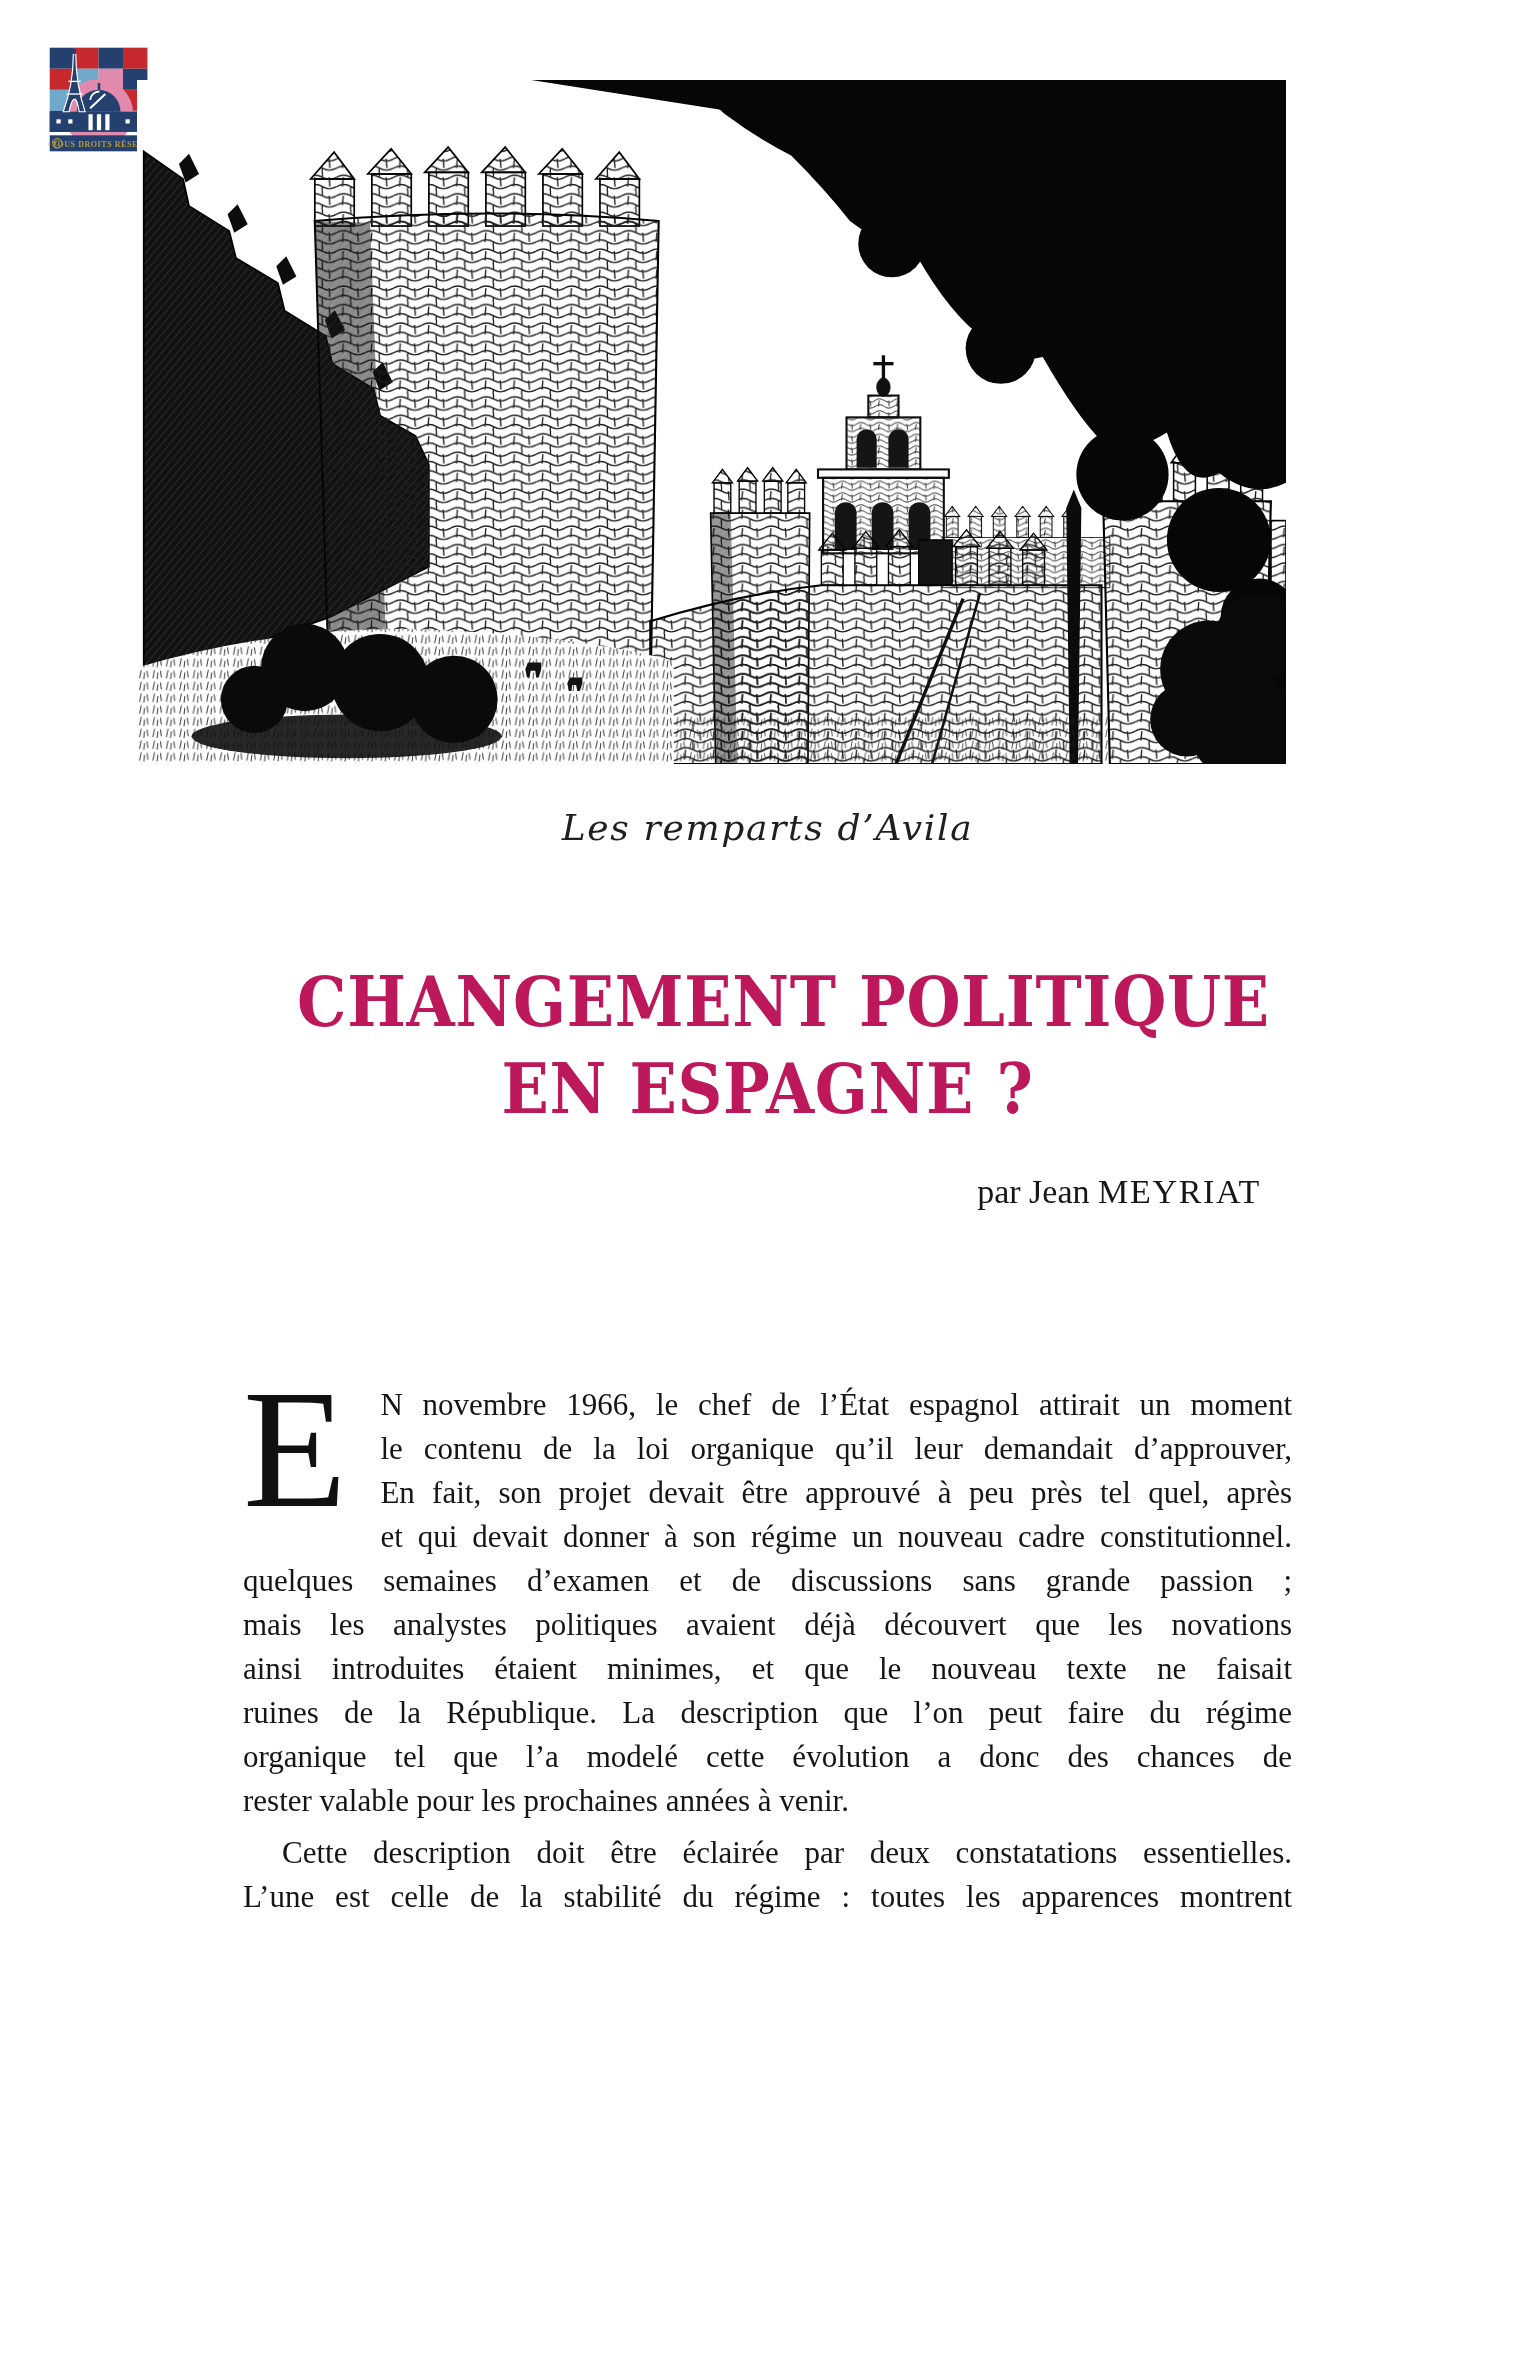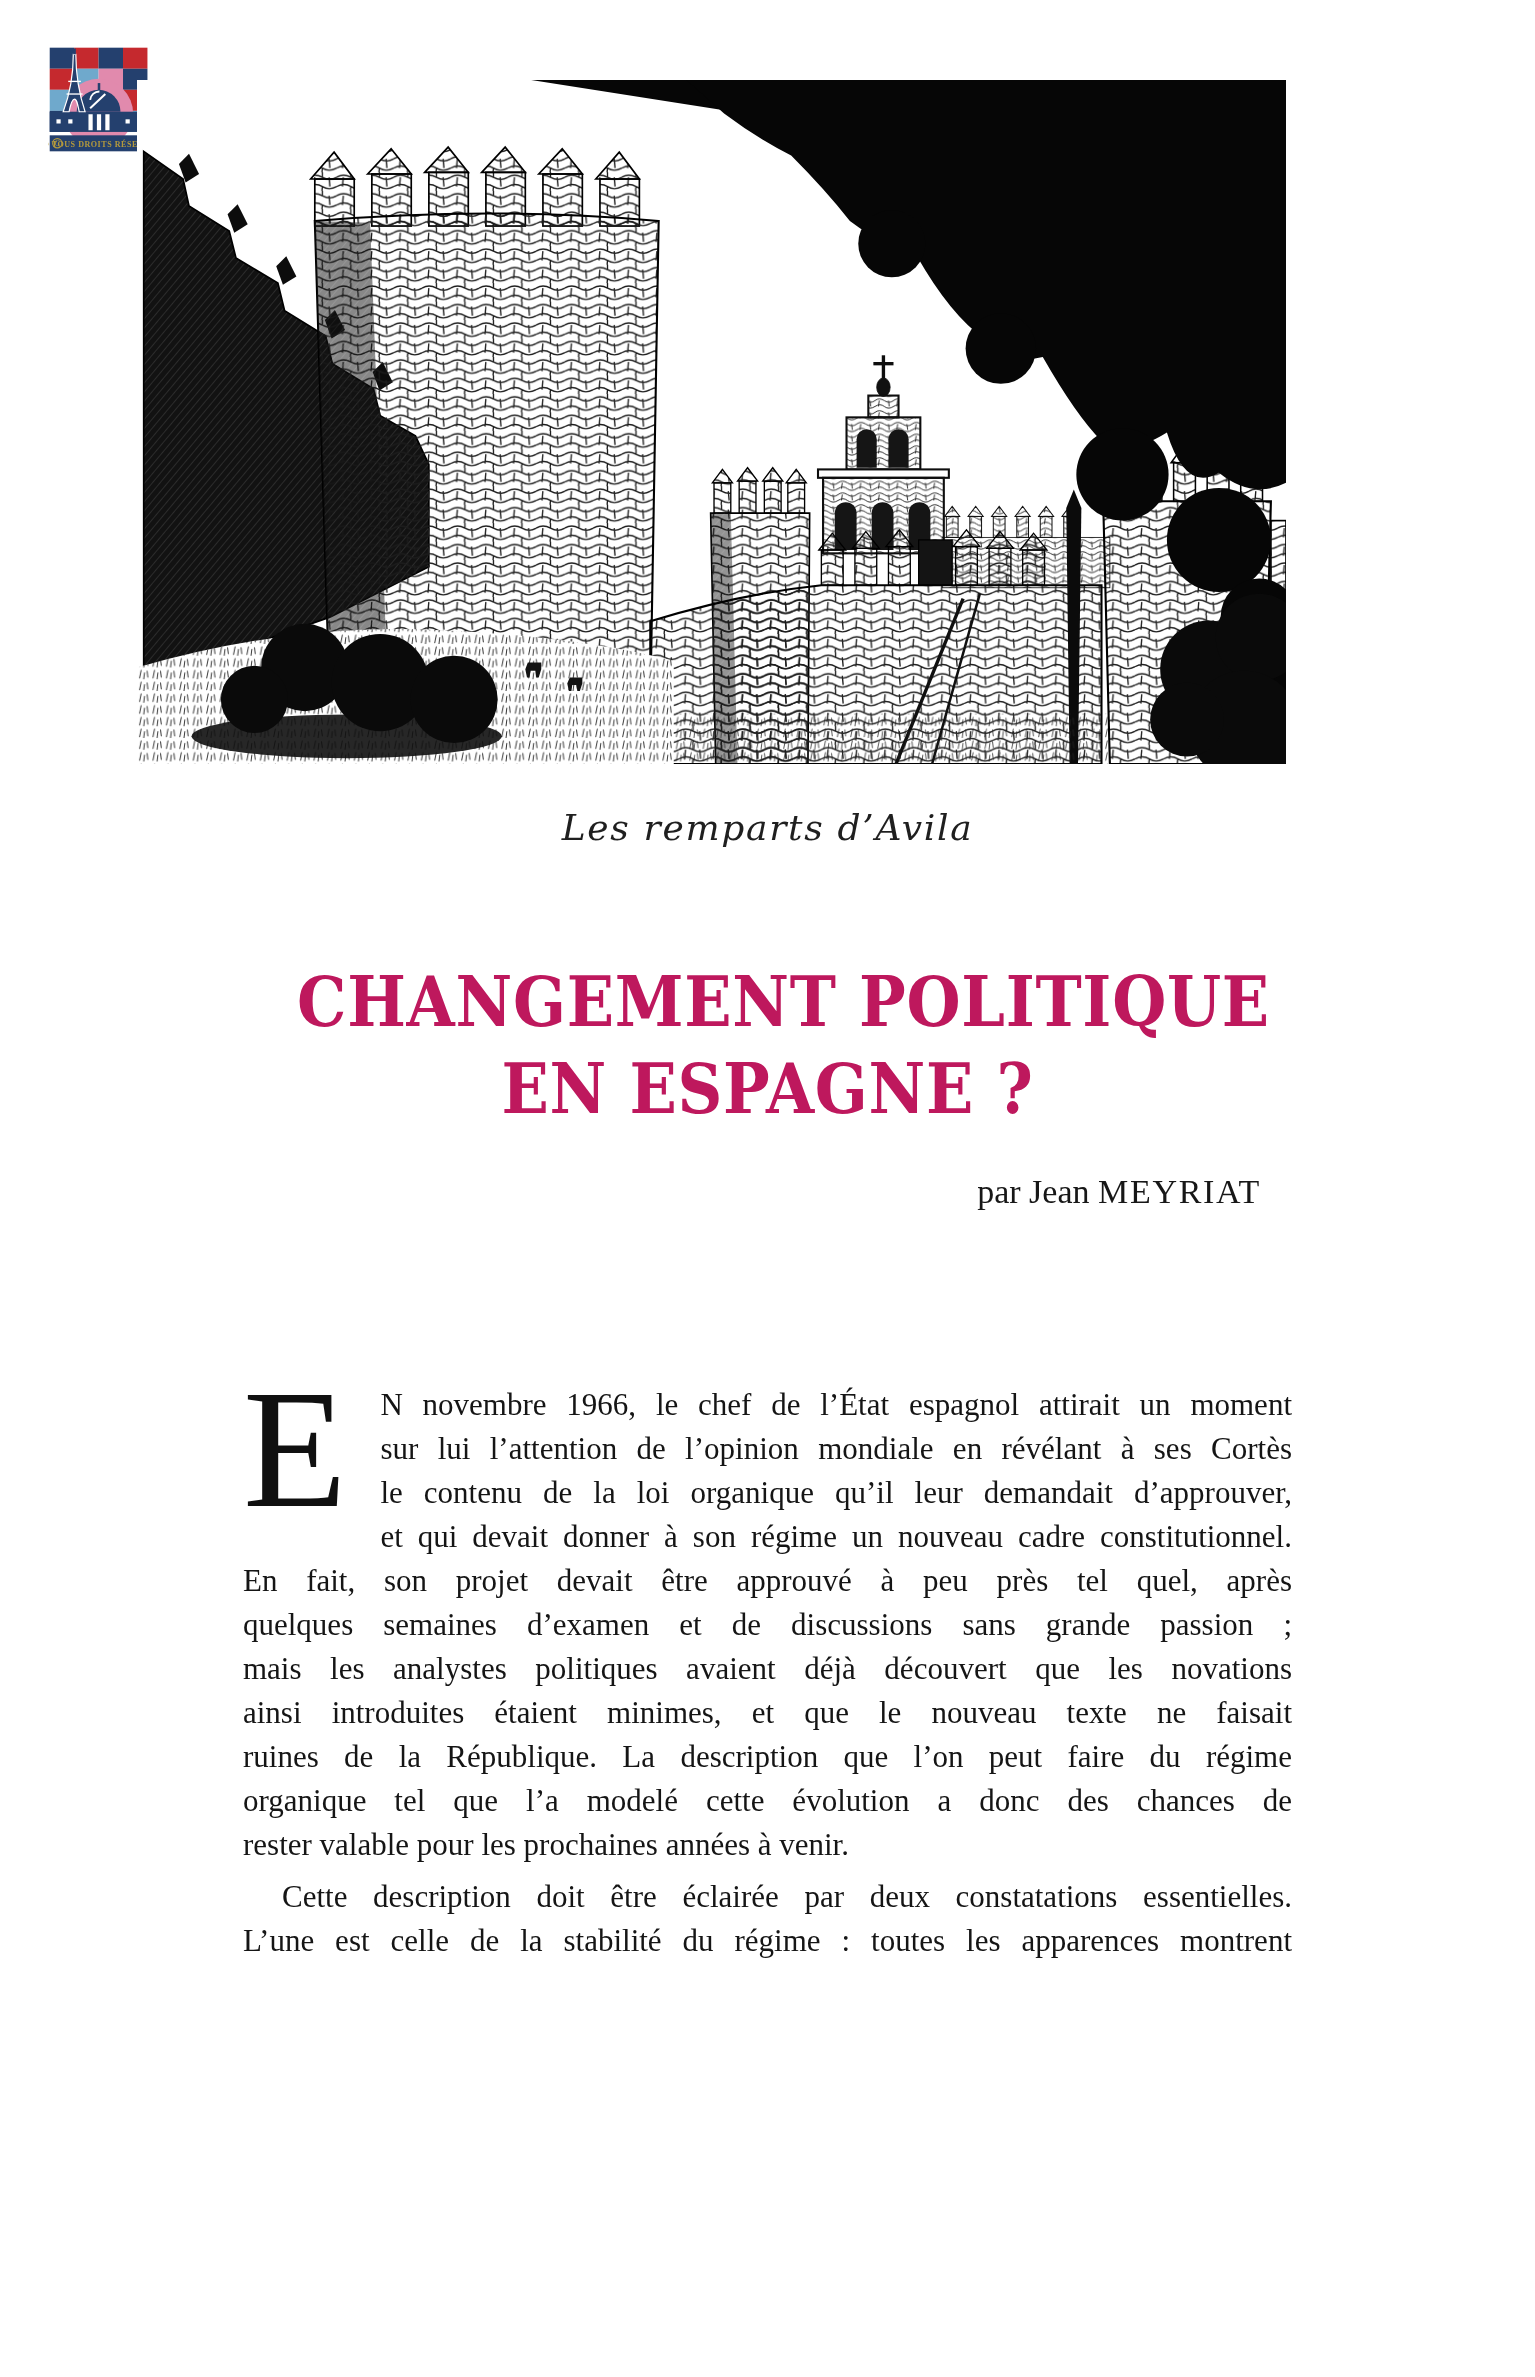--- a/index.html
+++ b/index.html
@@ -282,24 +282,23 @@
     <span class="tline">CHANGEMENT POLITIQUE</span><br>
     <span class="tline">EN ESPAGNE ?</span>
   </h1>
 
   <div class="byline"><span>par Jean </span><span class="name">MEYRIAT</span></div>
 
   <div class="bodytext" id="bodytext">
       <div class="para">
         <span class="dropcap">E</span>
         <div class="bline">N novembre 1966, le chef de l’État espagnol attirait un moment</div>
-        <div class="bline">sur lui l’attention de l’opinion mondiale en révélant à ses Cortès</div>
         <div class="bline">le contenu de la loi organique qu’il leur demandait d’approuver,</div>
+        <div class="bline">En fait, son projet devait être approuvé à peu près tel quel, après</div>
         <div class="bline">et qui devait donner à son régime un nouveau cadre constitutionnel.</div>
-        <div class="bline">En fait, son projet devait être approuvé à peu près tel quel, après</div>
         <div class="bline">quelques semaines d’examen et de discussions sans grande passion ;</div>
         <div class="bline">mais les analystes politiques avaient déjà découvert que les novations</div>
         <div class="bline">ainsi introduites étaient minimes, et que le nouveau texte ne faisait</div>
         <div class="bline">ruines de la République. La description que l’on peut faire du régime</div>
         <div class="bline">organique tel que l’a modelé cette évolution a donc des chances de</div>
         <div class="bline endline">rester valable pour les prochaines années à venir.</div>
       </div>
       <div class="para">
         <div class="bline indent">Cette description doit être éclairée par deux constatations essentielles.</div>
         <div class="bline">L’une est celle de la stabilité du régime : toutes les apparences montrent</div>

